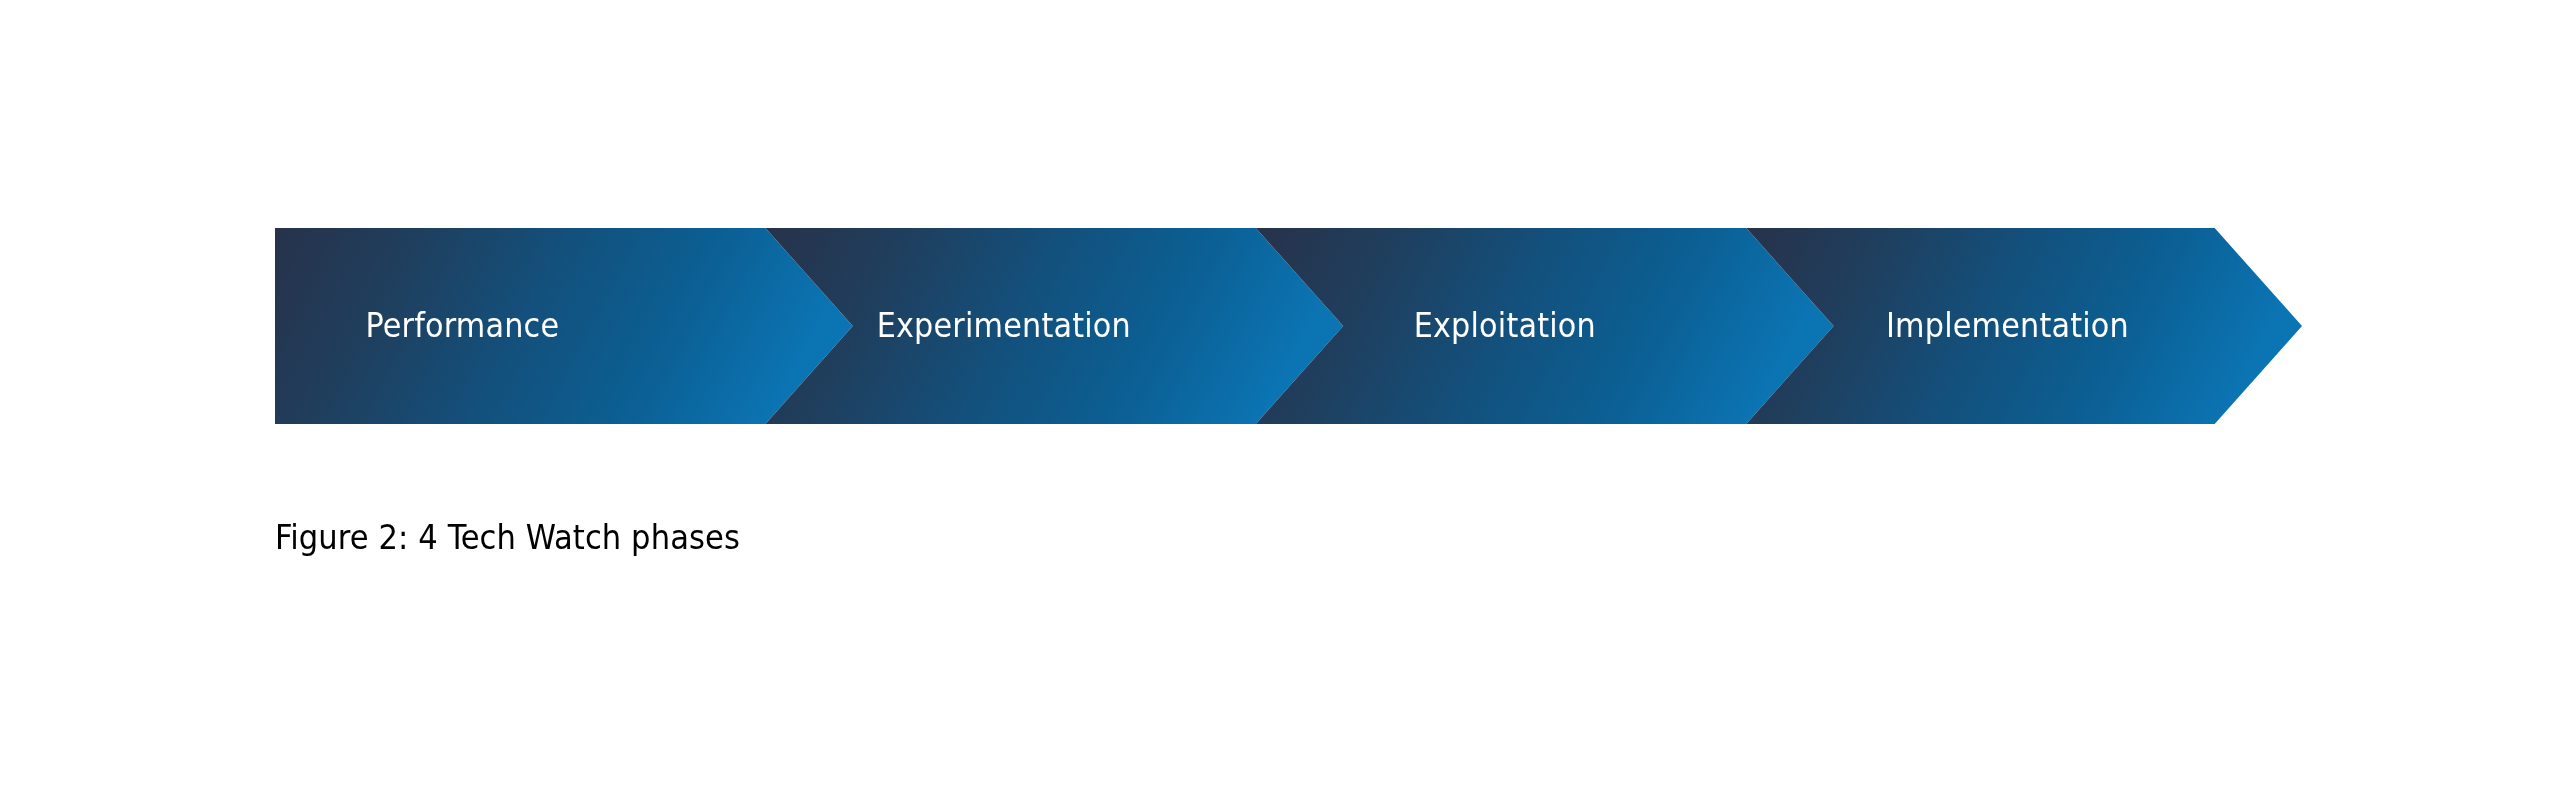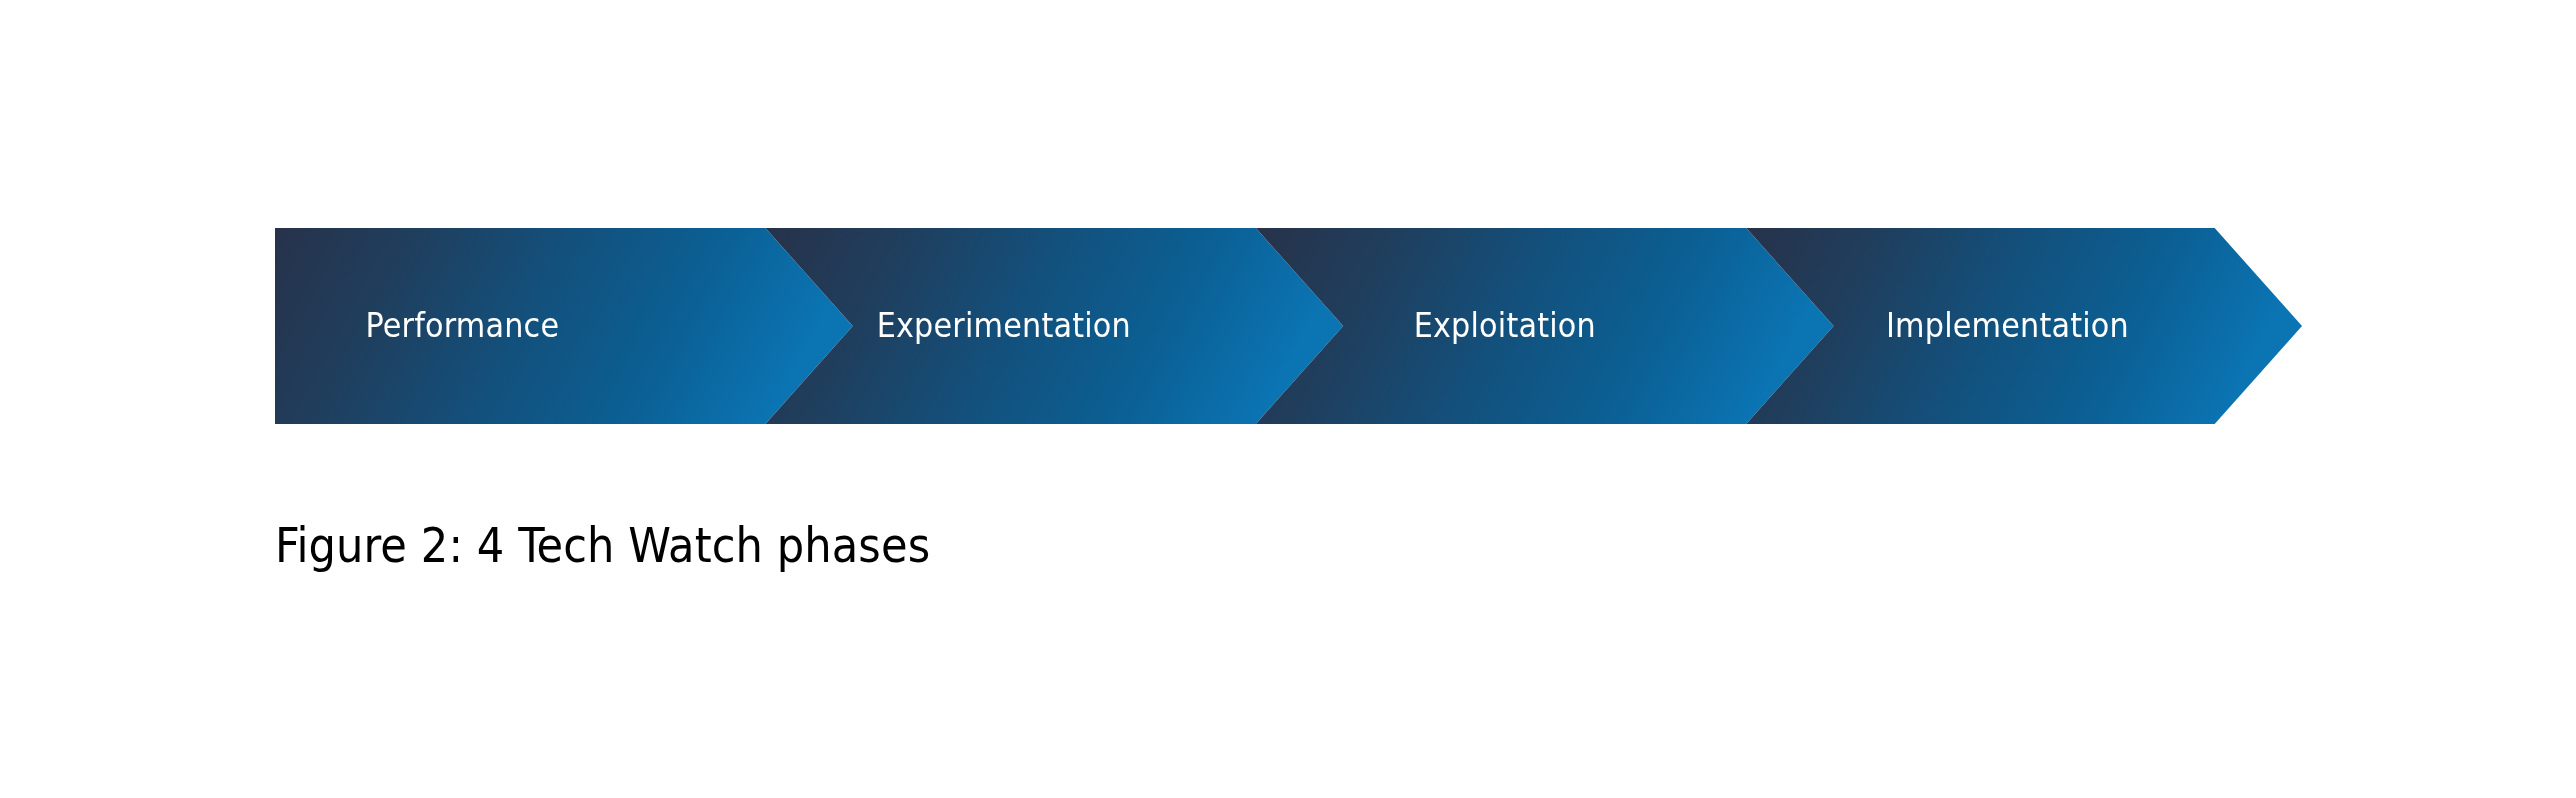--- a/index.html
+++ b/index.html
@@ -54,21 +54,21 @@
   }
 
   
   #figure-caption {
     position: absolute;
     left: 275px;
     top: 518px;
     width: 1682px;
     color: #000000;
     font-family: "DejaVu Sans Condensed", "Liberation Sans Narrow", "Liberation Sans", sans-serif;
-    font-size: 48px;
+    font-size: 34px;
     font-weight: 400;
     line-height: 1.15;
     white-space: nowrap;
     letter-spacing: 0.1px;
   }
 </style>
 </head>
 <body>
 
 <div id="figure-root">

